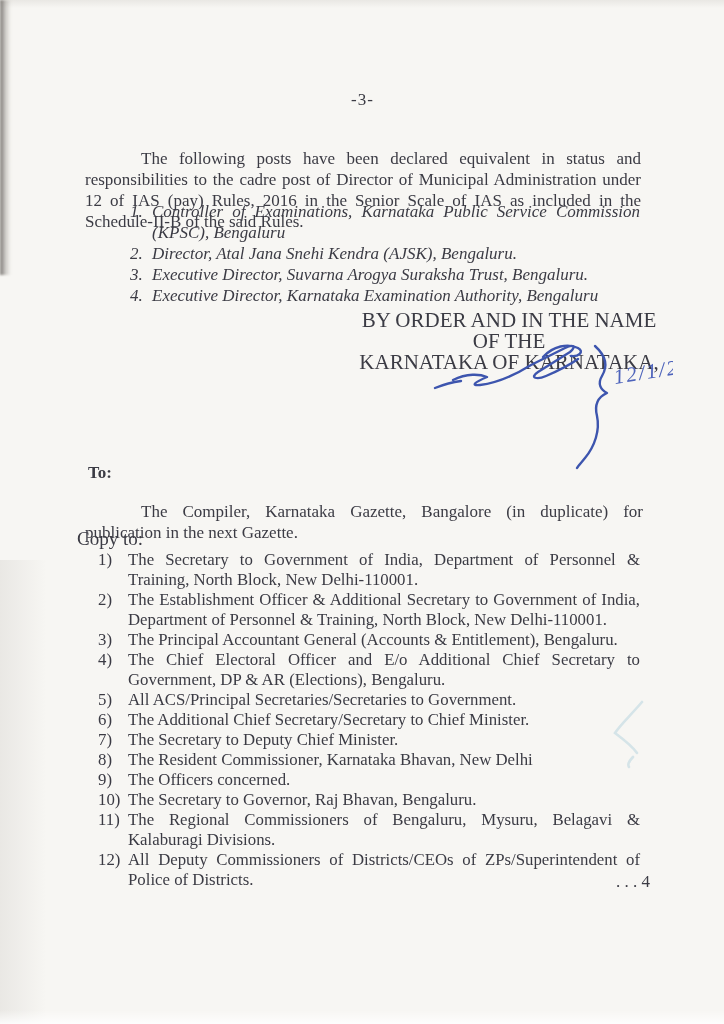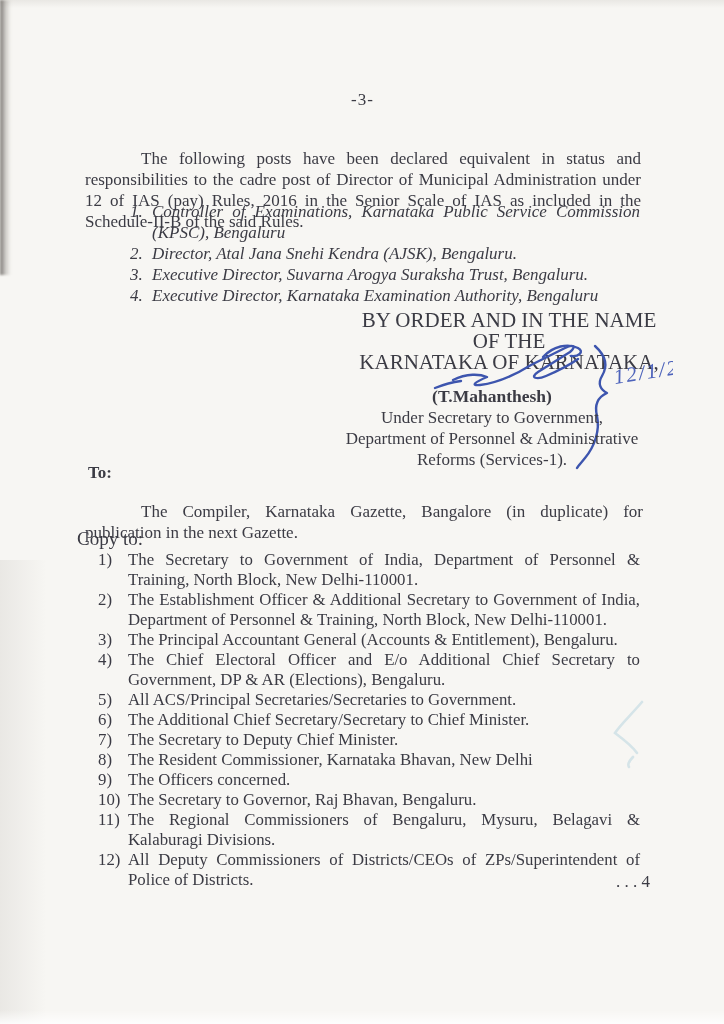--- a/index.html
+++ b/index.html
@@ -109,26 +109,20 @@
   <svg class="sig-svg" width="248" height="142" viewBox="0 0 248 142">
     <g fill="none" stroke="#3d55ae" stroke-width="2.4" stroke-linecap="round" stroke-linejoin="round">
       <path d="M10 52 C20 48 28 46 36 45"></path>
       <path d="M28 44 C42 37 55 38 62 41 C50 46 45 50 55 49 C72 47 90 39 106 29 L140 12 C148 8 152 10 145 16 L113 36 C104 42 112 44 121 40 C135 34 146 28 153 23"></path>
       <path d="M118 21 C128 10 143 7 153 12 C160 16 153 21 146 20"></path>
       <path d="M170 10 C181 20 183 30 177 40 C172 48 176 54 182 57 C173 61 169 68 172 80 C175 94 170 110 160 122 C156 127 153 130 152 132"></path>
     </g>
     <text x="190" y="48" transform="rotate(-9 190 48)" font-family="Liberation Serif, DejaVu Serif, serif" font-style="italic" font-size="21" letter-spacing="2" fill="#4d63bb">12/1/24</text>
   </svg>
 
-  <div class="signatory-block">
-    <div class="signatory-name">(T.Mahanthesh)</div>
-    <div>Under Secretary to Government,</div>
-    <div>Department of Personnel &amp; Administrative</div>
-    <div>Reforms (Services-1).</div>
-  </div>
 
   <div class="to-label">To:</div>
   <p class="compiler">The Compiler, Karnataka Gazette, Bangalore (in duplicate) for publication in the next Gazette.</p>
 
   <div class="copy-label">Copy to:</div>
 
   <ol class="copylist">
     <li><span class="num">1)</span><span>The Secretary to Government of India, Department of Personnel &amp; Training, North Block, New Delhi-110001.</span></li>
     <li><span class="num">2)</span><span>The Establishment Officer &amp; Additional Secretary to Government of India, Department of Personnel &amp; Training, North Block, New Delhi-110001.</span></li>
     <li><span class="num">3)</span><span>The Principal Accountant General (Accounts &amp; Entitlement), Bengaluru.</span></li>

